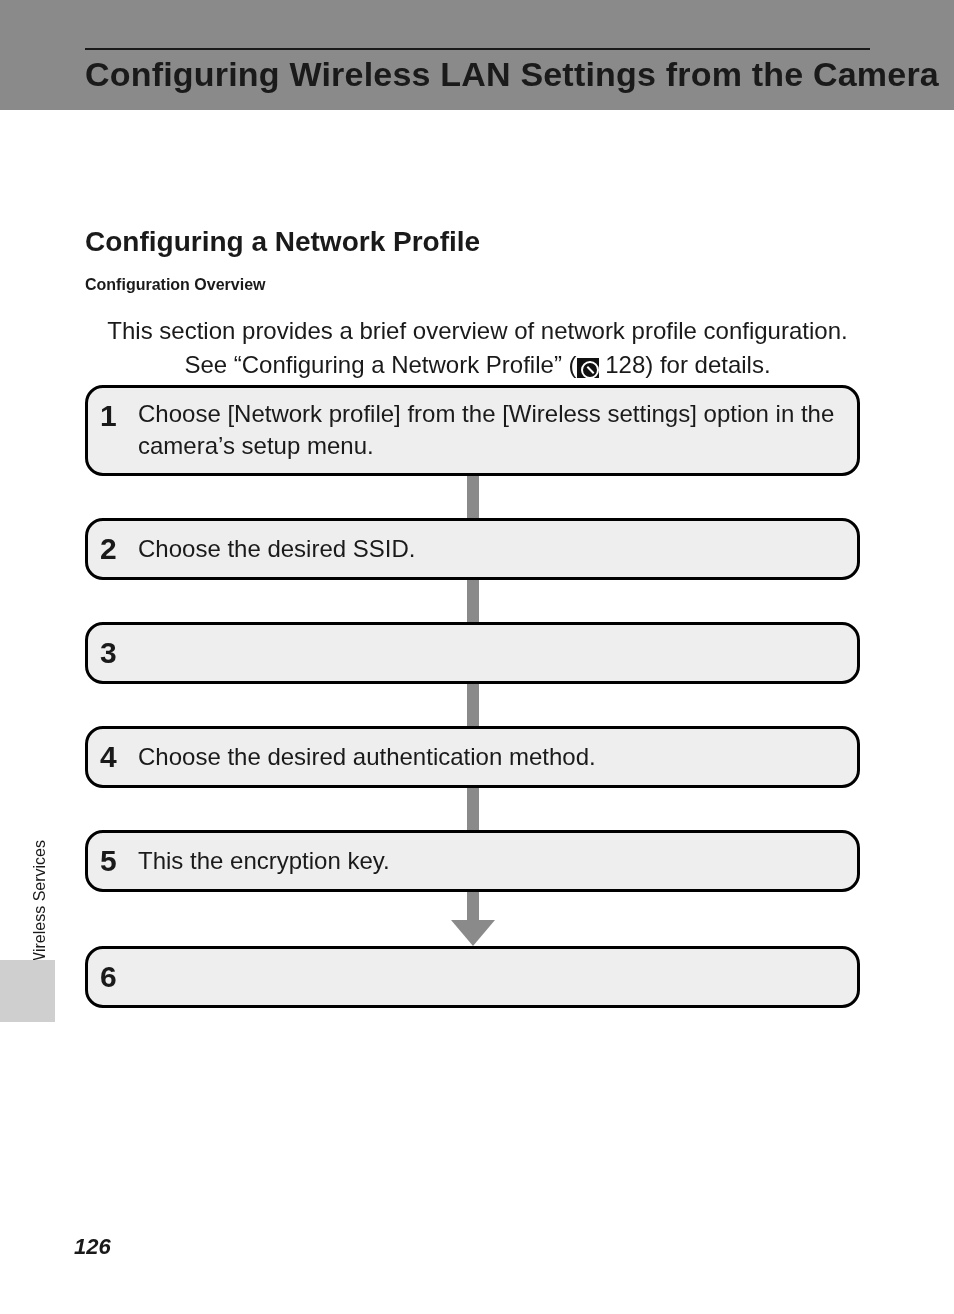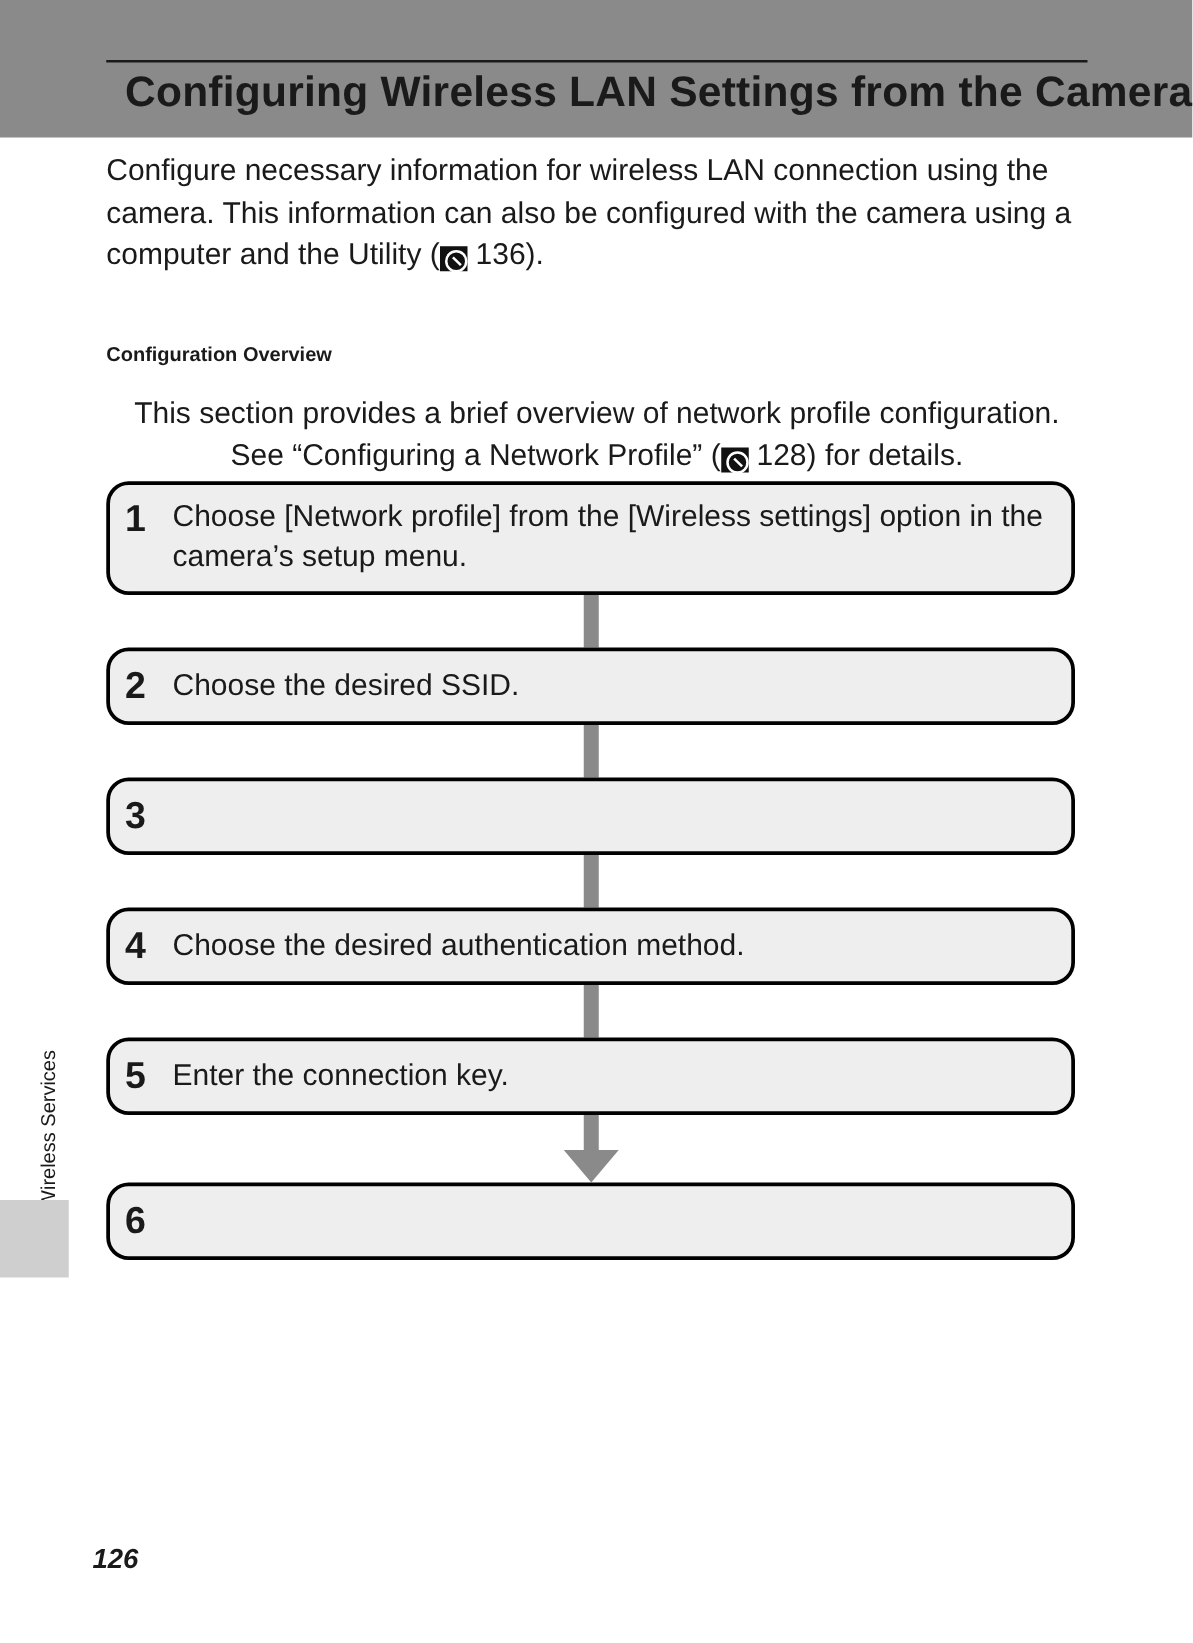--- a/index.html
+++ b/index.html
@@ -1,20 +1,20 @@
 <!DOCTYPE html>
 <html><head>
 <meta charset="utf-8">
 <style>
   * { box-sizing: border-box; margin: 0; padding: 0; }
   html, body { width: 954px; height: 1314px; font-family: Arial, Helvetica, sans-serif; background: #fff; color: #1a1a1a; }
   .page { position: relative; width: 954px; height: 1314px; }
   .gray-header-bg { position: absolute; top: 0; left: 0; width: 954px; height: 110px; background: #8a8a8a; }
   .title-rule { position: absolute; left: 85px; top: 48px; width: 785px; border-top: 2px solid #1a1a1a; }
-  .page-title { position: absolute; left: 85px; top: 55px; font-size: 34px; font-weight: 700; letter-spacing: 0.2px; margin-left: 15px; }
+  .page-title { position: absolute; left: 85px; top: 55px; font-size: 34px; font-weight: 700; letter-spacing: 0.2px; }
   .intro { position: absolute; left: 85px; top: 120px; width: 785px; font-size: 24px; line-height: 1.4; }
   .inline-icon { display: inline-block; width: 22px; height: 20px; background: #111; vertical-align: text-bottom; position: relative; }
   .inline-icon::after { content: ""; position: absolute; left: 4px; top: 3px; width: 14px; height: 14px; border: 2px solid #fff; border-radius: 50%; }
   .inline-icon::before { content: ""; position: absolute; left: 9px; top: 11px; width: 9px; height: 2px; background: #fff; transform: rotate(45deg); }
   .h2 { position: absolute; left: 85px; top: 226px; font-size: 28px; font-weight: 700; }
   .h3 { position: absolute; left: 85px; top: 276px; font-size: 16px; font-weight: 700; }
   .overview-text { position: absolute; left: 85px; top: 314px; width: 785px; font-size: 24px; line-height: 1.4; text-align: center; }
   .flow { position: absolute; left: 85px; top: 385px; width: 775px; }
   .step-box { position: relative; width: 100%; background: #eeeeee; border: 3px solid #000; border-radius: 18px; padding: 10px 16px 10px 50px; font-size: 24px; line-height: 1.35; min-height: 62px; display: flex; align-items: center; }
   .step-num { position: absolute; left: 12px; top: 8px; font-size: 30px; font-weight: 700; }
@@ -26,24 +26,22 @@
   .page-num { position: absolute; left: 74px; top: 1234px; font-size: 22px; font-style: italic; font-weight: 700; text-align: center; }
 </style>
 </head>
 <body>
 
 <div class="page">
   <div class="gray-header-bg"></div>
   <div class="title-rule"></div>
   <div class="page-title">Configuring Wireless LAN Settings from the Camera</div>
 
-  <div class="intro">
-    <span>Configure necessary information for wireless LAN connection using the camera. This information can also be configured with the camera using a computer and the Utility (</span><span class="inline-icon"></span><span> 136).</span>
-  </div>
 
+  <div class="h2">Configuring a Network Profile</div>
   <div class="h3">Configuration Overview</div>
 
   <div class="overview-text">
     <span>This section provides a brief overview of network profile configuration. See “Configuring a Network Profile” (</span><span class="inline-icon"></span><span> 128) for details.</span>
   </div>
 
   <div class="flow">
 
     <div class="step-box" style="min-height:86px;">
       <div class="step-num">1</div>
@@ -63,21 +61,21 @@
     <div class="connector"></div>
 
     <div class="step-box">
       <div class="step-num">4</div>
       <span>Choose the desired authentication method.</span>
     </div>
     <div class="connector"></div>
 
     <div class="step-box">
       <div class="step-num">5</div>
-      <span>Enter the connection key.</span>
+      <span>This the encryption key.</span>
     </div>
     <div class="arrow-wrap">
       <div class="connector" style="height:28px;"></div>
       <div class="arrow-head"></div>
     </div>
 
     <div class="step-box">
       <div class="step-num">6</div>
     </div>
 

